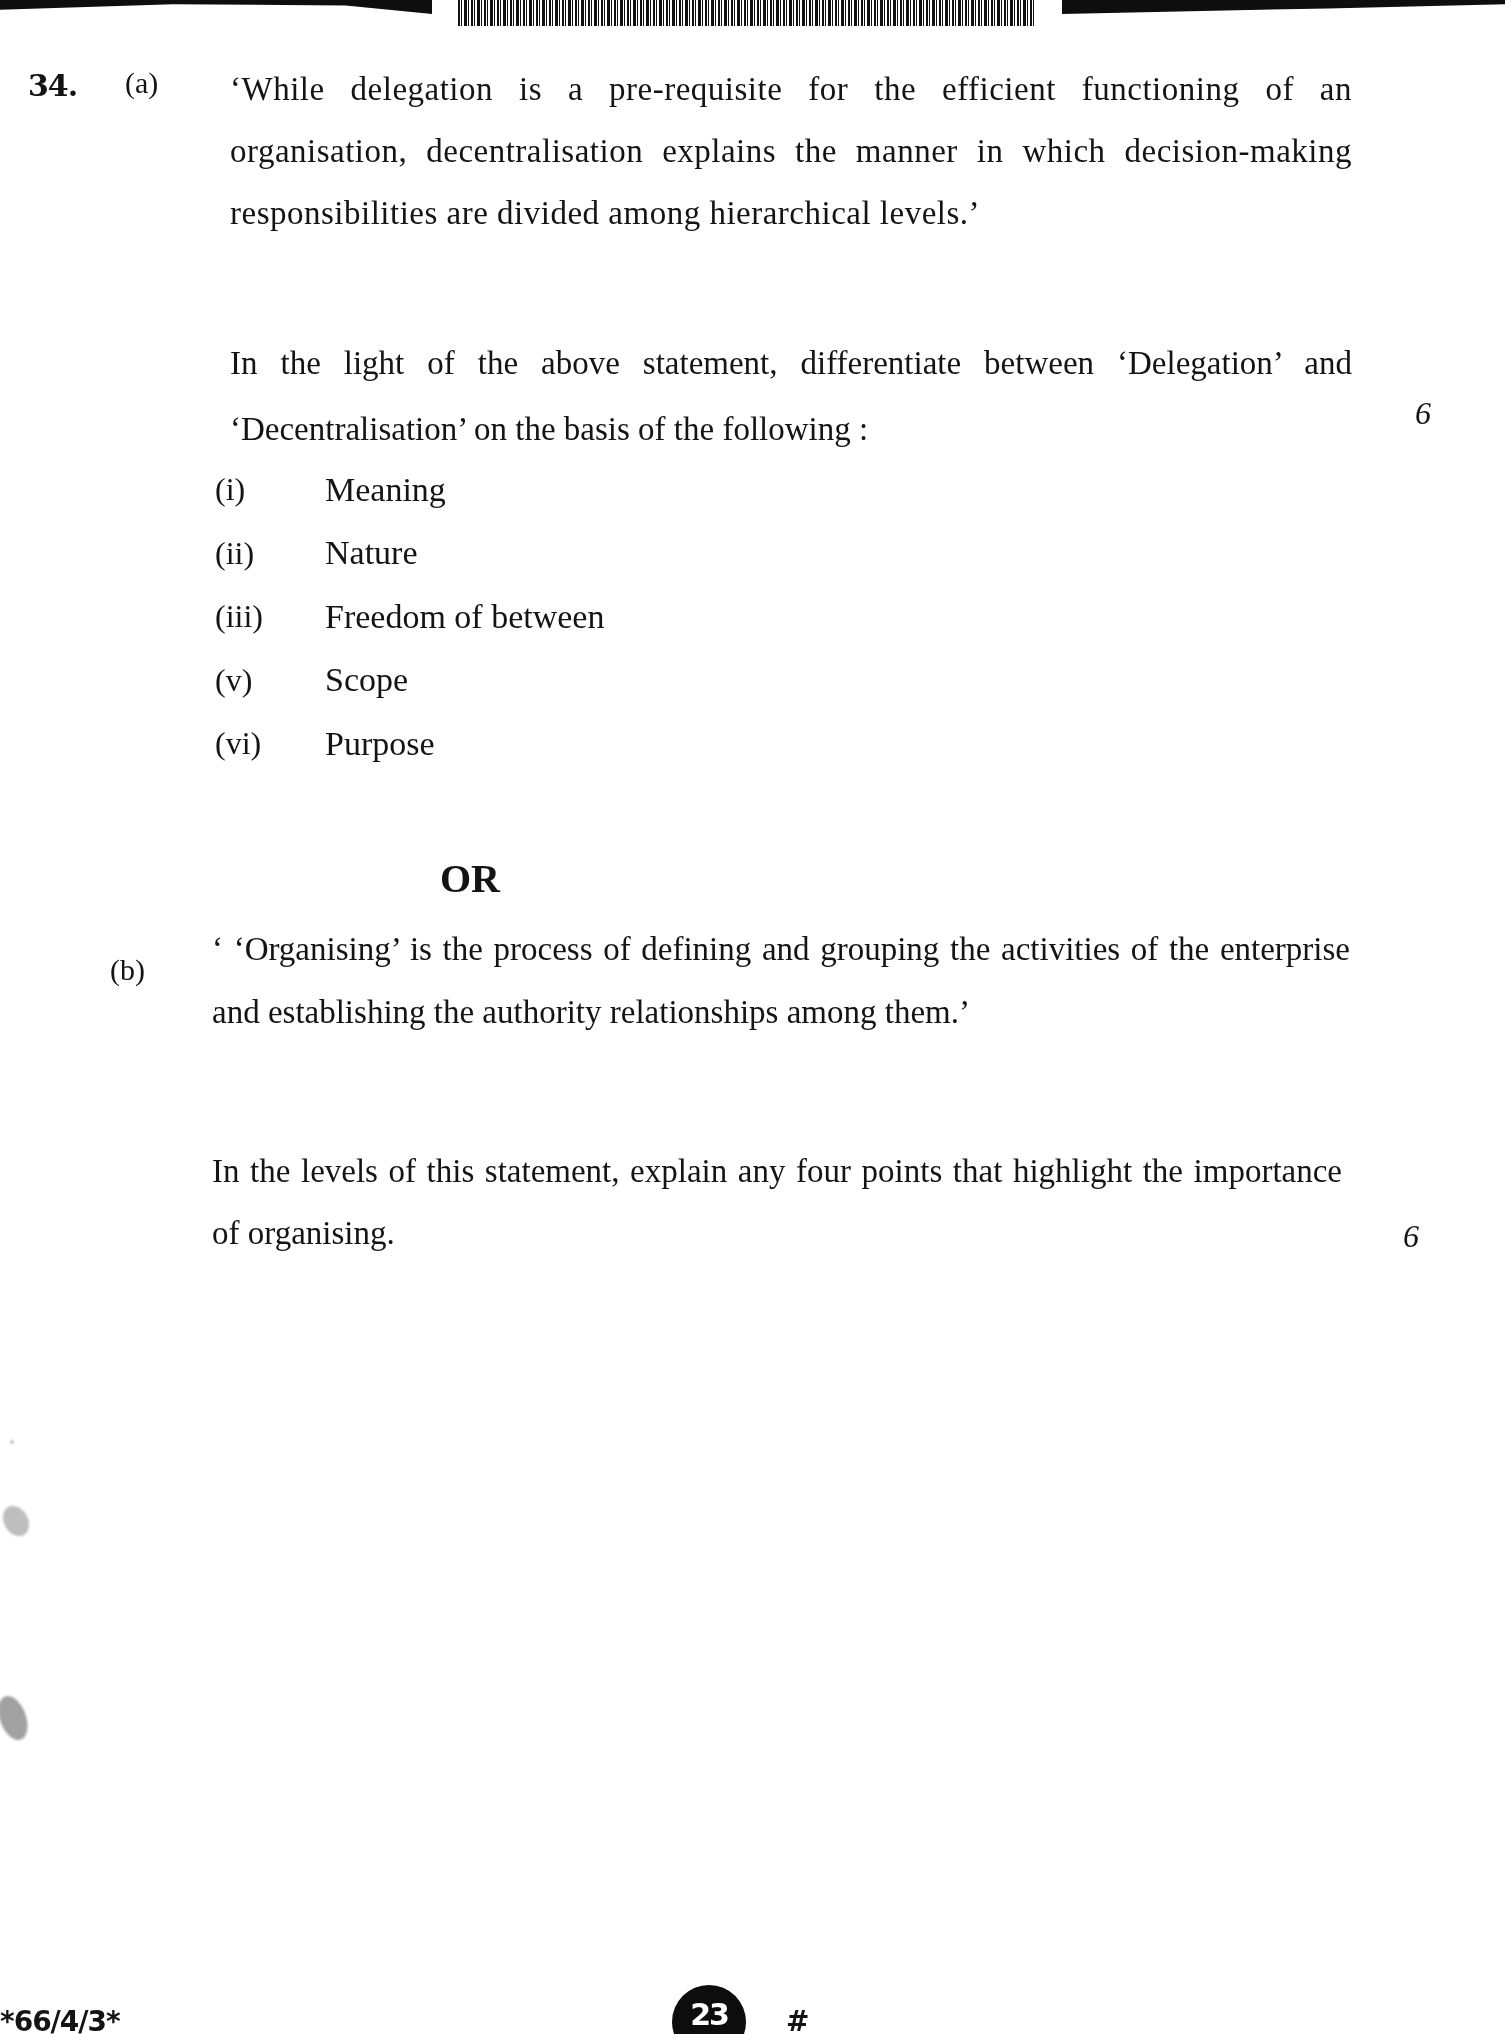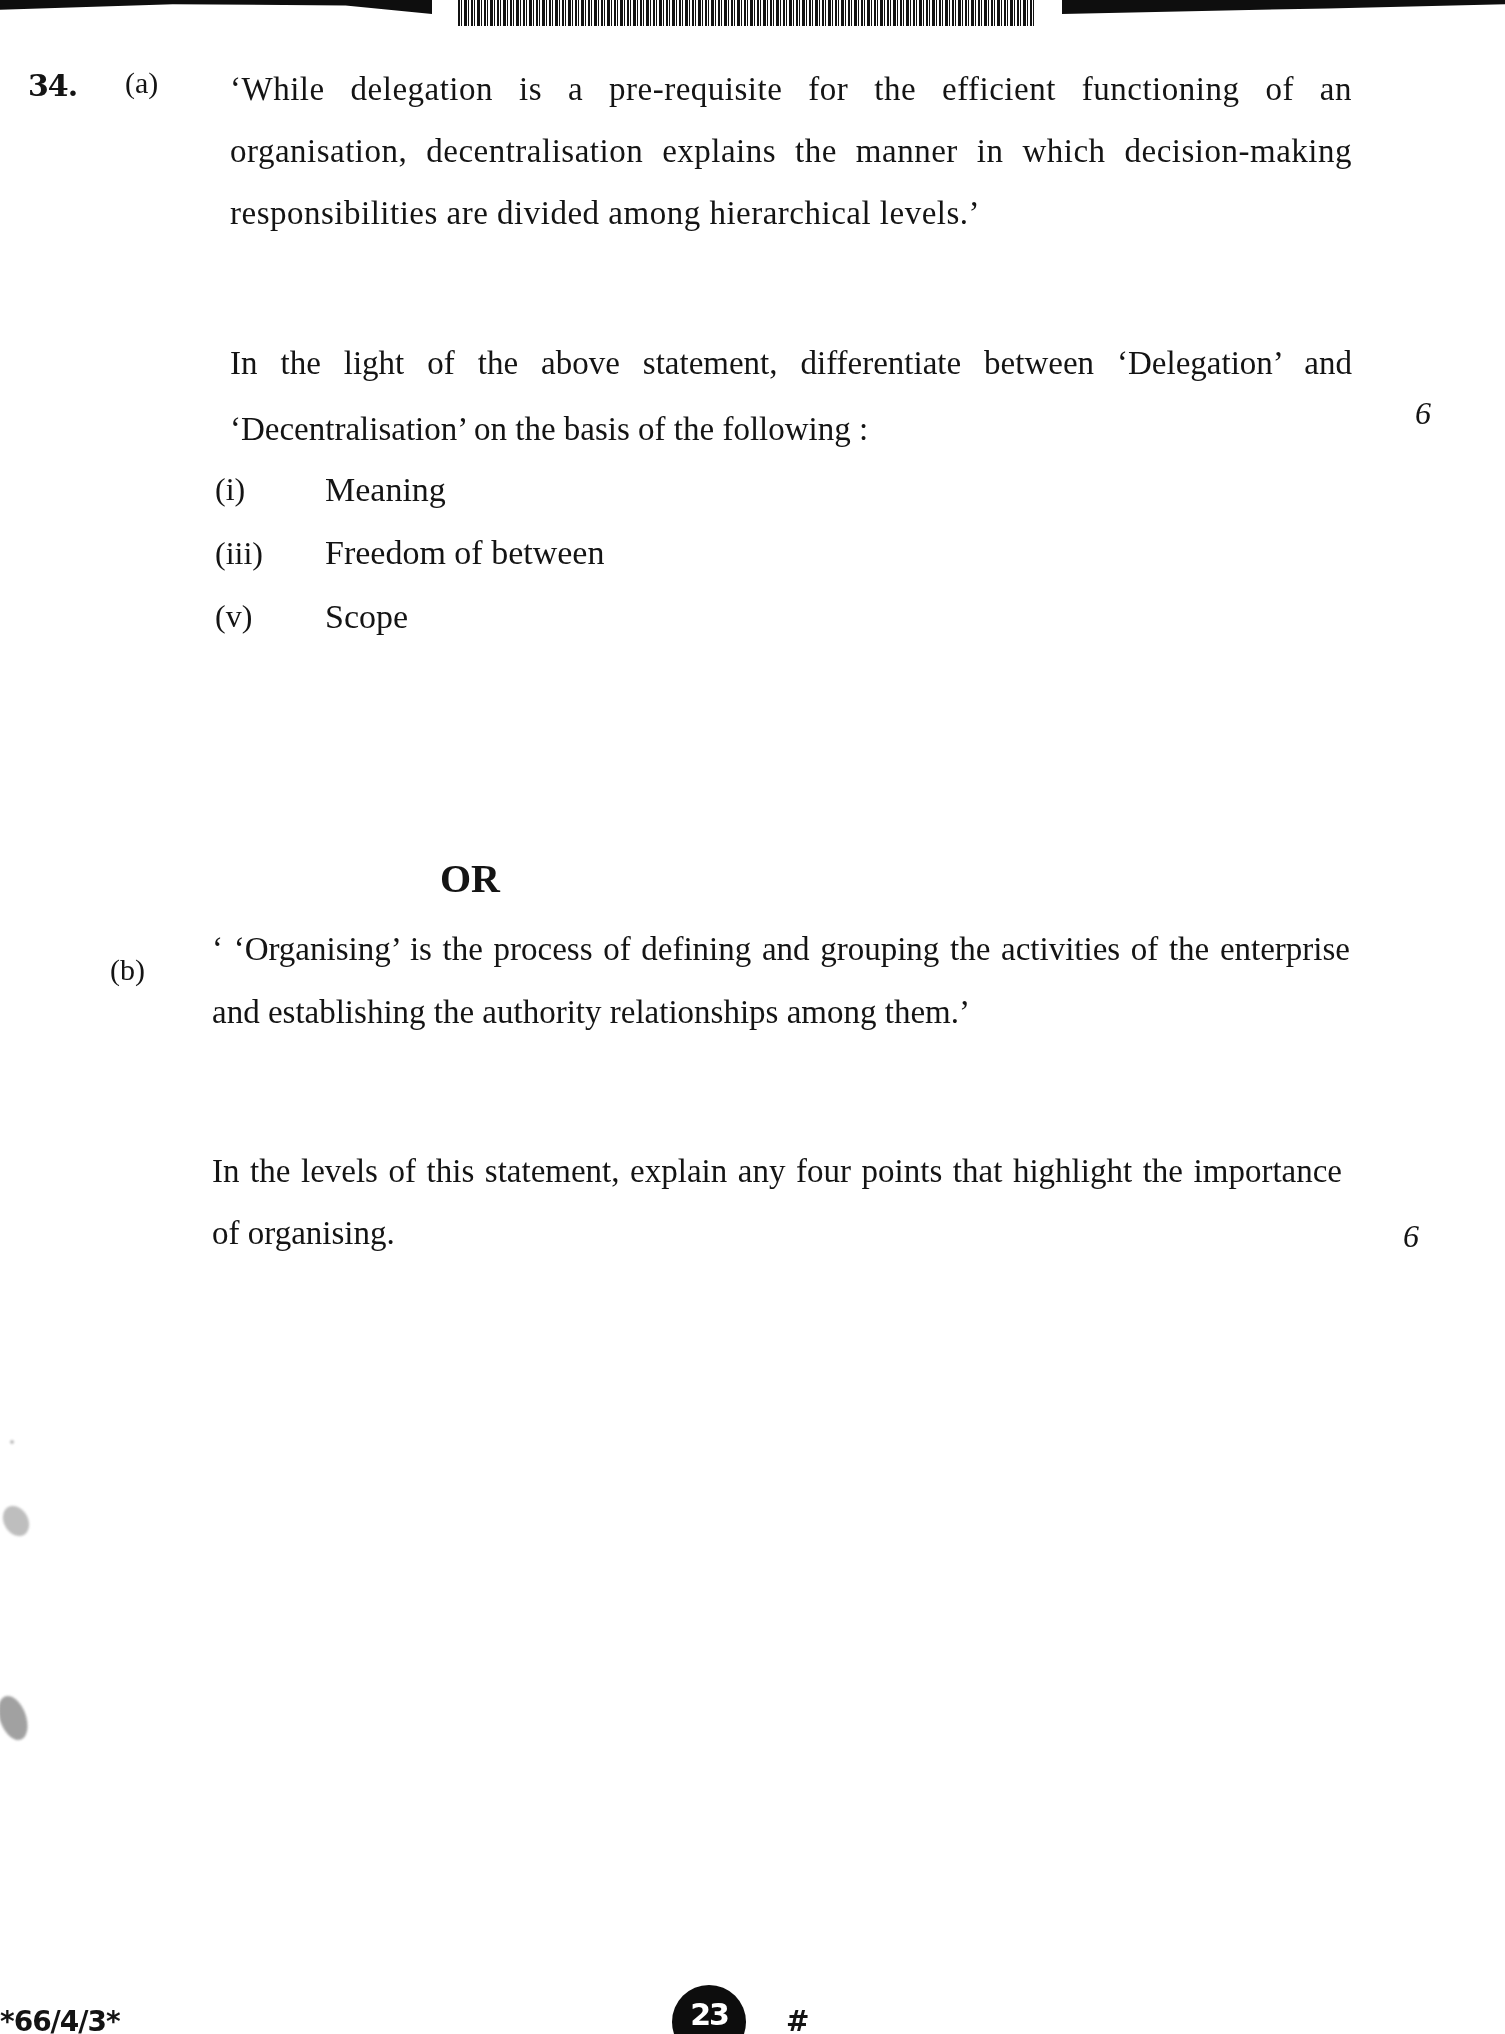--- a/index.html
+++ b/index.html
@@ -162,26 +162,34 @@
 <div class="para a-quote">‘While delegation is a pre-requisite for the efficient functioning of an organisation, decentralisation explains the manner in which decision-making responsibilities are divided among hierarchical levels.’</div>
 <div class="para a-instr">In the light of the above statement, differentiate between ‘Delegation’ and ‘Decentralisation’ on the basis of the following :</div>
 <div class="marks" style="left:1415px; top:395px;">6</div>
 
 <ul class="sublist">
   <li>
     <span class="roman">(i)</span>
     <span>Meaning</span>
   </li>
   <li>
+    <span class="roman">(ii)</span>
+    <span>Nature</span>
+  </li>
+  <li>
     <span class="roman">(iii)</span>
     <span>Freedom of between</span>
   </li>
   <li>
     <span class="roman">(v)</span>
     <span>Scope</span>
+  </li>
+  <li>
+    <span class="roman">(vi)</span>
+    <span>Purpose</span>
   </li>
 </ul>
 
 <div class="or-label">OR</div>
 
 <div class="part-label" style="left:110px; top:953px;">(b)</div>
 <div class="para b-quote">‘ ‘Organising’ is the process of defining and grouping the activities of the enterprise and establishing the authority relationships among them.’</div>
 <div class="para b-instr">In the levels of this statement, explain any four points that highlight the importance of organising.</div>
 <div class="marks" style="left:1403px; top:1218px;">6</div>
 

